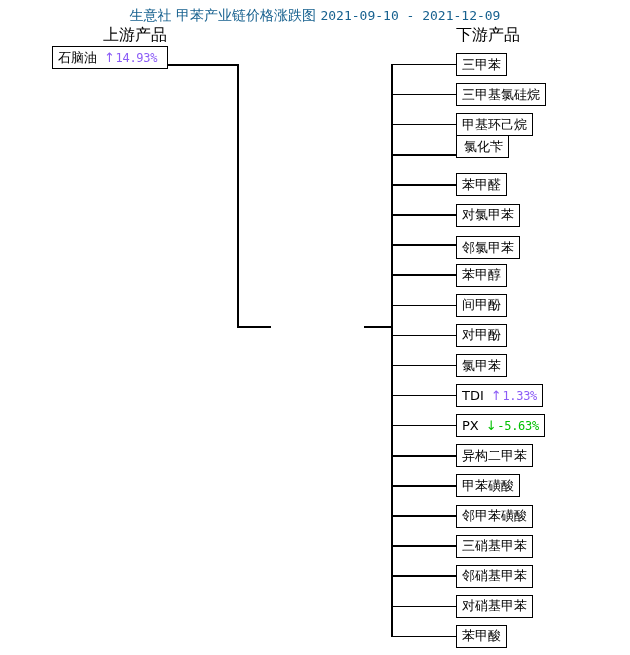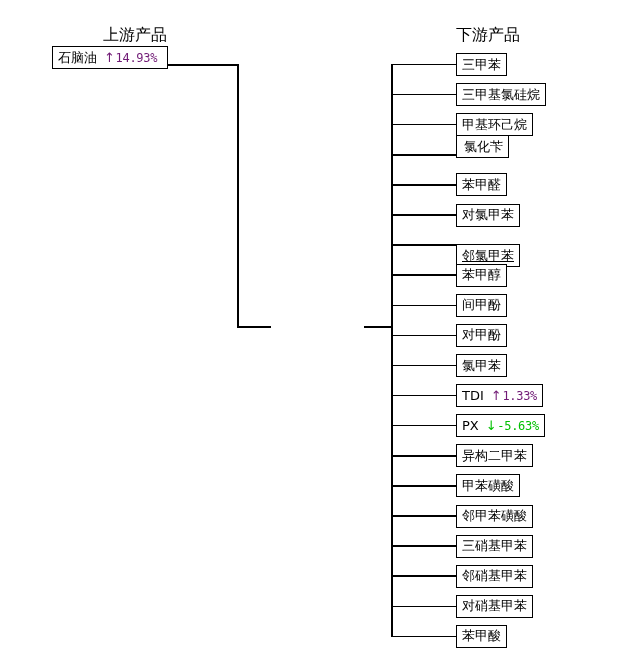--- a/index.html
+++ b/index.html
@@ -80,21 +80,21 @@
     font-family: "DejaVu Sans Mono", "Liberation Mono", monospace;
     font-size: 12px;
     letter-spacing: -0.3px;
   }
   .node .arrow {
     display: inline-block;
     font-family: "DejaVu Sans", sans-serif;
     font-size: 13px;
     margin-right: 1px;
   }
-  .up   { color: #701a75; text-align: center; }
+  .up   { color: #8b5cf6; text-align: center; }
   .down { color: #00c000; }
 
   
   #node-naphtha {
     left: 52px;
     top: 46px;
     width: 116px;
   }
   #node-toluene {
     left: 270px;
@@ -115,20 +115,24 @@
     background: #000000;
   }
   .h { height: 1.6px; }
   .v { width: 1.6px; }
 </style>
 </head>
 <body>
 
 <div id="chart-root">
 
+  <div class="title-bar">
+    <span class="title-main">生意社 甲苯产业链价格涨跌图</span>
+    <span class="title-date">2021-09-10 - 2021-12-09</span>
+  </div>
 
   <div class="col-header" id="header-upstream">上游产品</div>
   <div class="col-header" id="header-downstream">下游产品</div>
 
   <div class="node" id="node-naphtha">
     <span class="nm">石脑油</span>
     <span class="pct up"><span class="arrow">↑</span><span>14.93%</span></span>
   </div>
 
 
@@ -157,21 +161,21 @@
       </div>
       <div class="line h" style="left: 391px; top: 184.1px; width: 65px;"></div>
       <div class="node leaf" style="top: 173.4px;">
         <span class="nm">苯甲醛</span>
       </div>
       <div class="line h" style="left: 391px; top: 214.2px; width: 65px;"></div>
       <div class="node leaf" style="top: 203.5px;">
         <span class="nm">对氯甲苯</span>
       </div>
       <div class="line h" style="left: 391px; top: 244.3px; width: 65px;"></div>
-      <div class="node leaf" style="top: 244px; text-decoration: underline;">
+      <div class="node leaf" style="top: 236px;">
         <span class="nm">邻氯甲苯</span>
       </div>
       <div class="line h" style="left: 391px; top: 274.4px; width: 65px;"></div>
       <div class="node leaf" style="top: 263.7px;">
         <span class="nm">苯甲醇</span>
       </div>
       <div class="line h" style="left: 391px; top: 304.5px; width: 65px;"></div>
       <div class="node leaf" style="top: 293.8px;">
         <span class="nm">间甲酚</span>
       </div>

